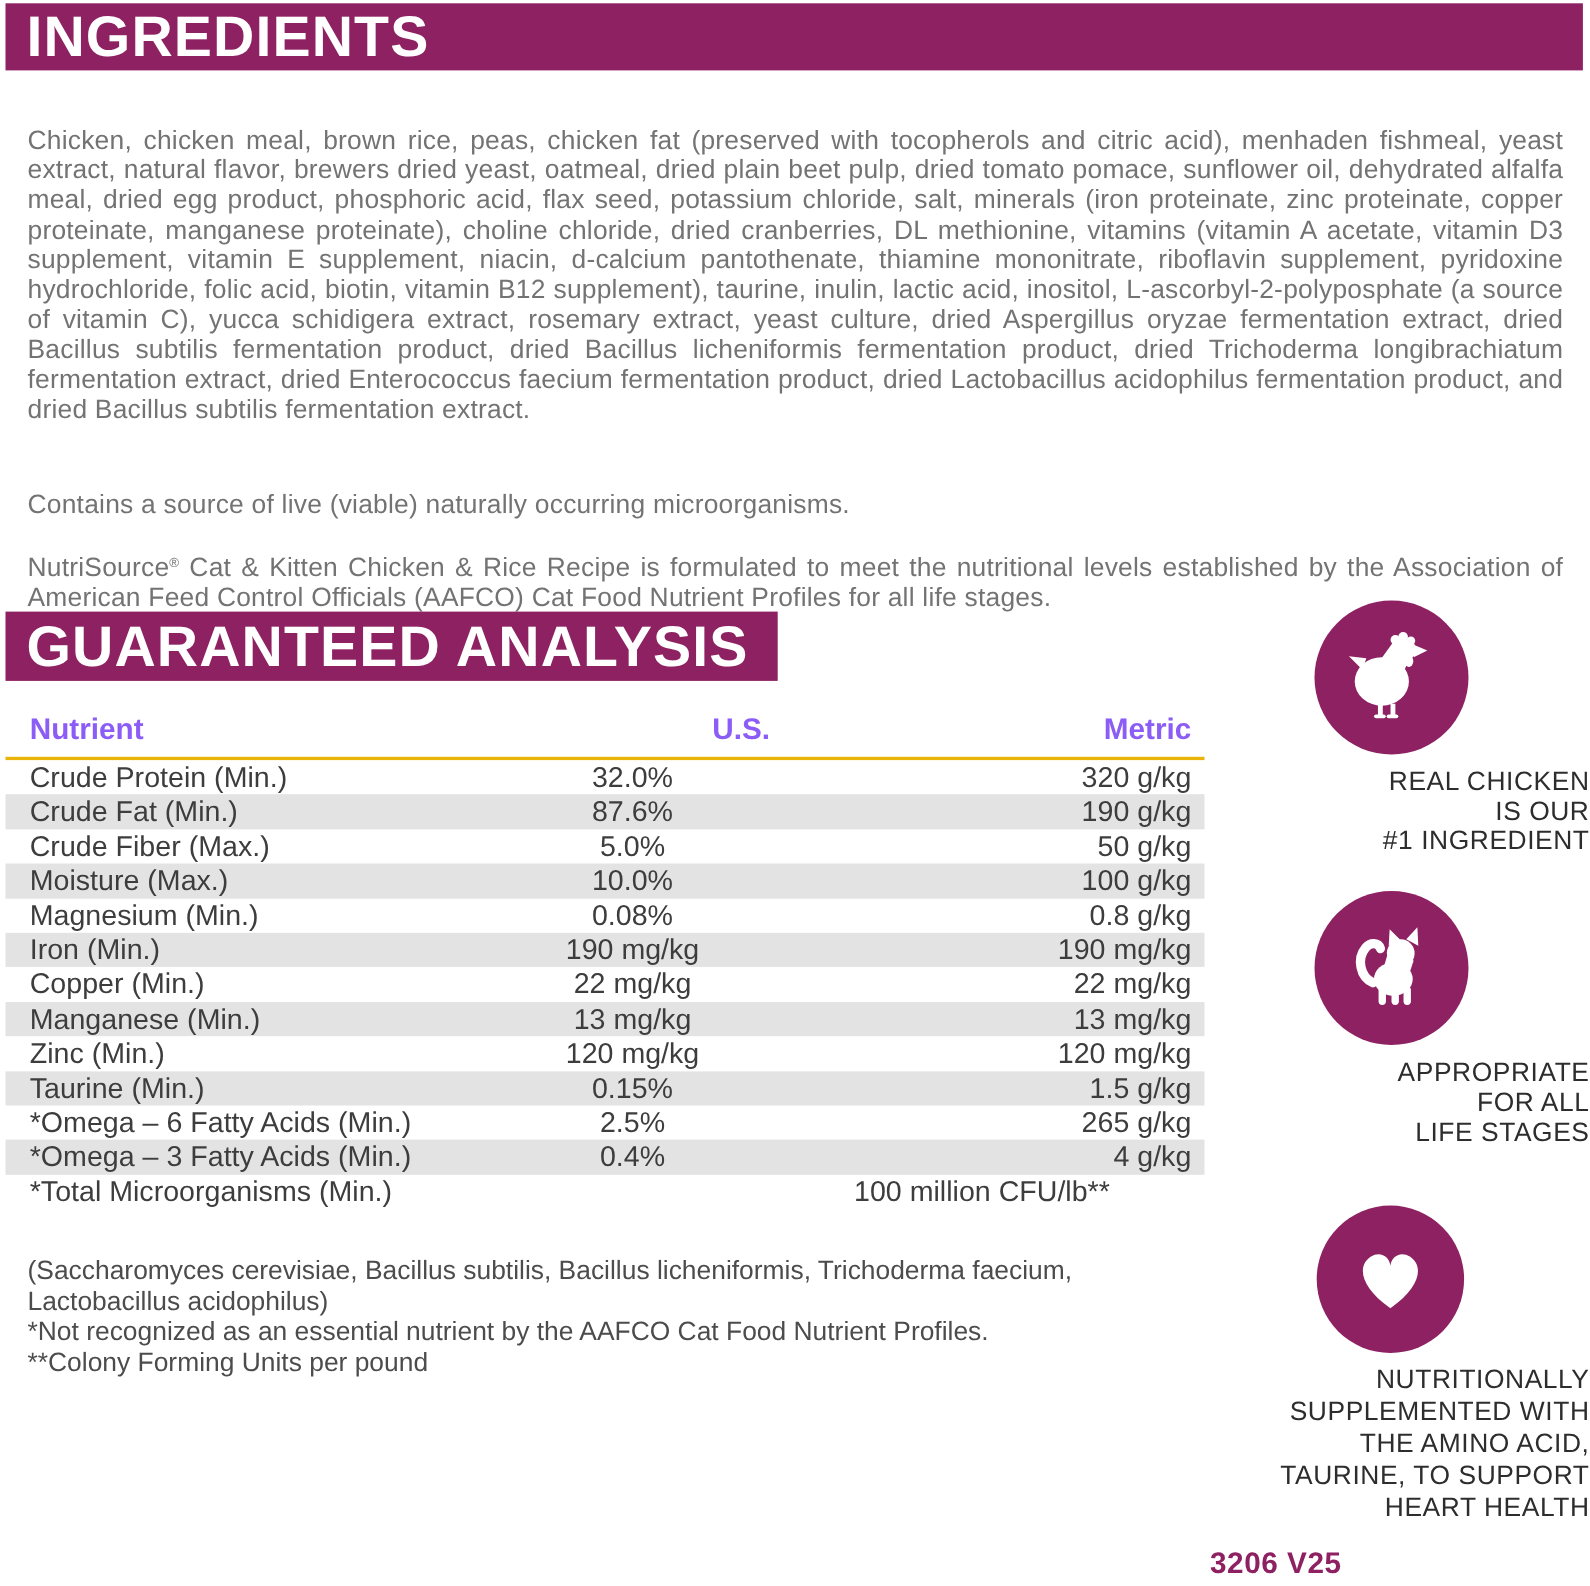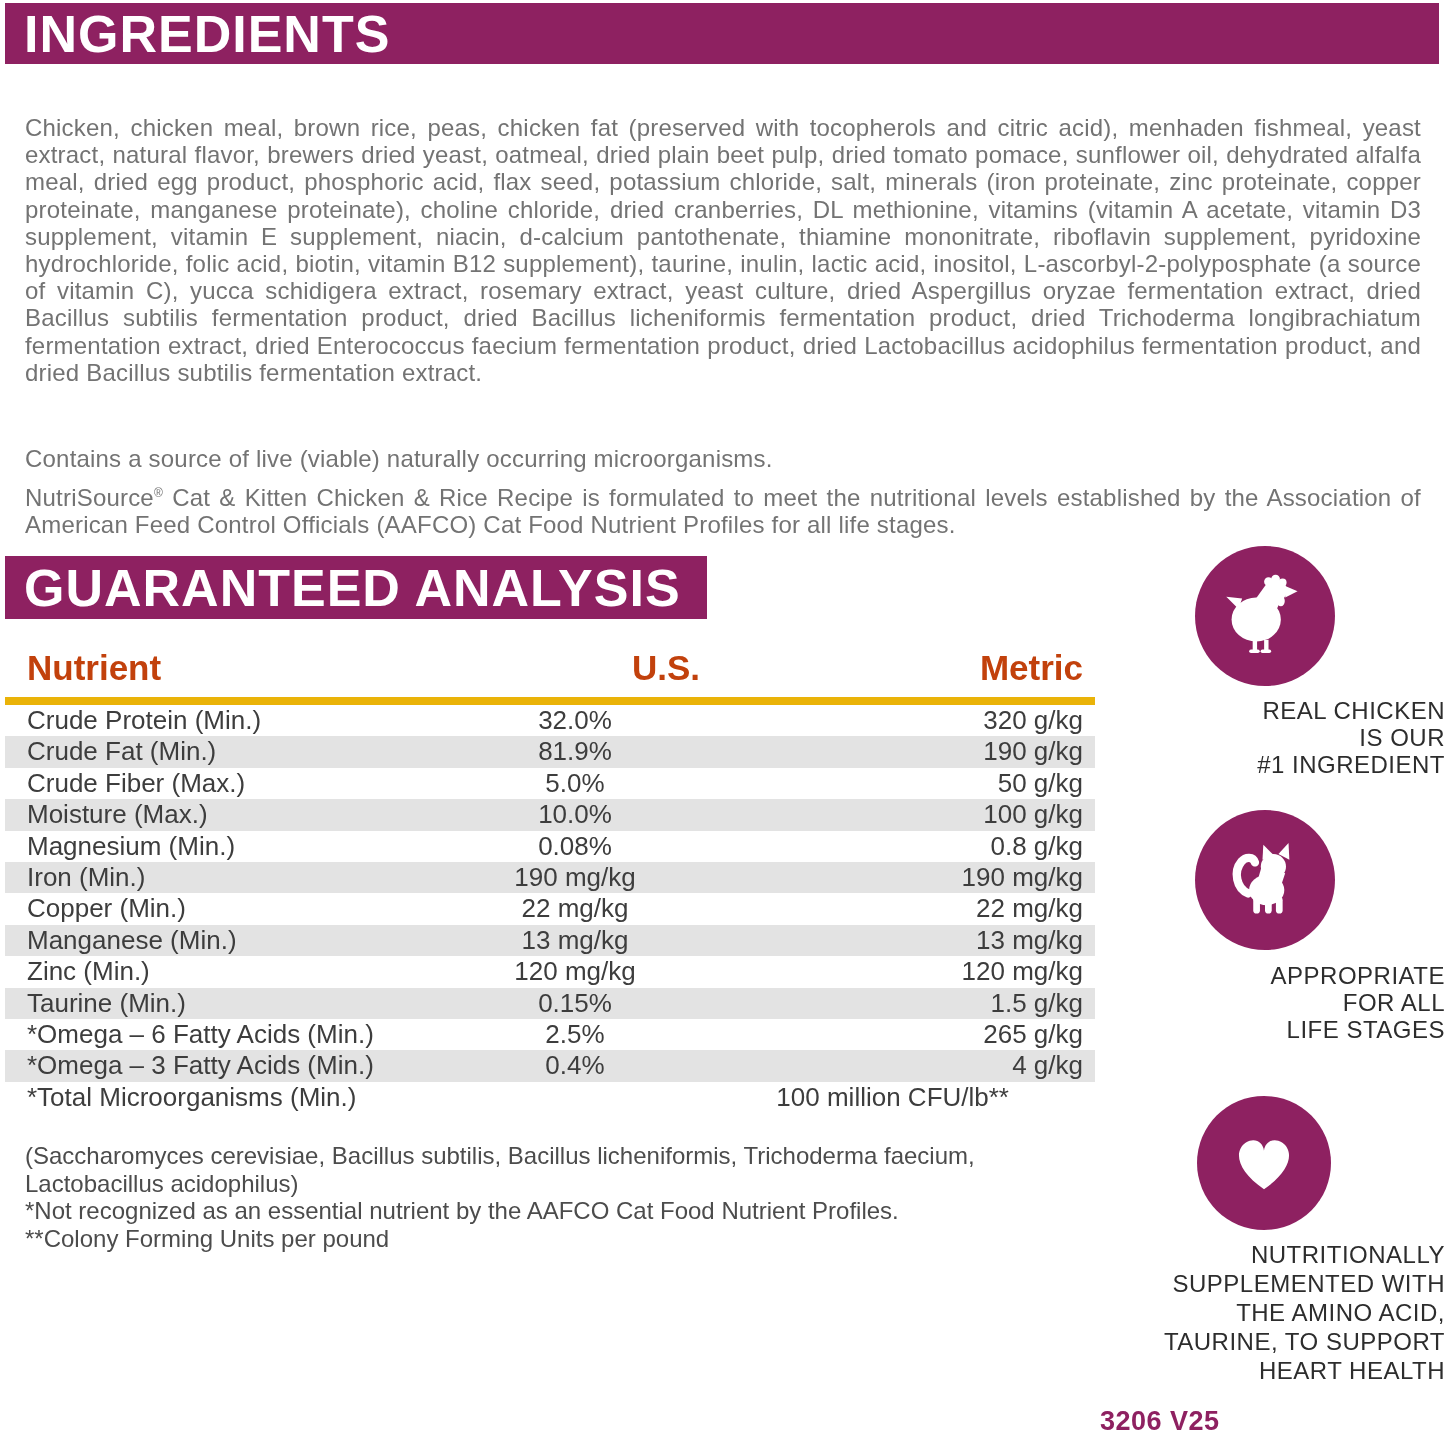--- a/index.html
+++ b/index.html
@@ -15,32 +15,32 @@
     display:flex;align-items:center;padding-left:19px;box-sizing:border-box;
   }
   #bar-ingredients{top:3px;width:1434px;height:61px;}
   #bar-analysis{top:556px;width:702px;height:63px;}
   .body-copy{
     position:absolute;left:25px;width:1396px;color:#737373;
     font-size:24px;line-height:27.2px;letter-spacing:0.2px;text-align:justify;
   }
   #ingredients-paragraph{top:90px;}
   #contains-note{top:421px;text-align:left;margin-top:24px;}
-  #aafco-statement{top:460px;}
+  #aafco-statement{top:479px;}
   #aafco-statement sup{font-size:12px;line-height:0;}
   
   #analysis-table{
     position:absolute;left:5px;top:648px;width:1090px;border-collapse:collapse;
     color:#3d3d3d;font-size:26px;
   }
   #analysis-table col.w-nutrient{width:445px;}
   #analysis-table col.w-us{width:250px;}
   #analysis-table thead th{
-    font-size:35px;font-weight:700;color:#c2410c;text-align:left;
-    padding:0 0 9px 0;border-bottom:8px solid #eab308;
+    font-size:27px;font-weight:700;color:#8b5cf6;text-align:left;
+    padding:0 0 9px 0;border-bottom:3px solid #eab308;
   }
   #analysis-table thead th.h-nutrient{padding-left:22px;}
   #analysis-table thead th.h-us{text-align:right;}
   #analysis-table thead th.h-metric{text-align:right;padding-right:12px;}
   #analysis-table tbody td{padding:0;line-height:31.4px;height:31.4px;white-space:nowrap;}
   #analysis-table tbody td.c-nutrient{padding-left:22px;text-align:left;}
   #analysis-table tbody td.c-us{text-align:center;}
   #analysis-table tbody td.c-metric{text-align:right;padding-right:12px;}
   #analysis-table tbody td.c-cfu{text-align:right;padding-right:86px;}
   #analysis-table tbody tr:nth-child(even){background:#e3e3e3;}
@@ -100,21 +100,21 @@
     </tr>
   </thead>
   <tbody>
       <tr>
         <td class="c-nutrient">Crude Protein (Min.)</td>
         <td class="c-us">32.0%</td>
         <td class="c-metric">320 g/kg</td>
       </tr>
       <tr>
         <td class="c-nutrient">Crude Fat (Min.)</td>
-        <td class="c-us">81.9%</td>
+        <td class="c-us">87.6%</td>
         <td class="c-metric">190 g/kg</td>
       </tr>
       <tr>
         <td class="c-nutrient">Crude Fiber (Max.)</td>
         <td class="c-us">5.0%</td>
         <td class="c-metric">50 g/kg</td>
       </tr>
       <tr>
         <td class="c-nutrient">Moisture (Max.)</td>
         <td class="c-us">10.0%</td>

